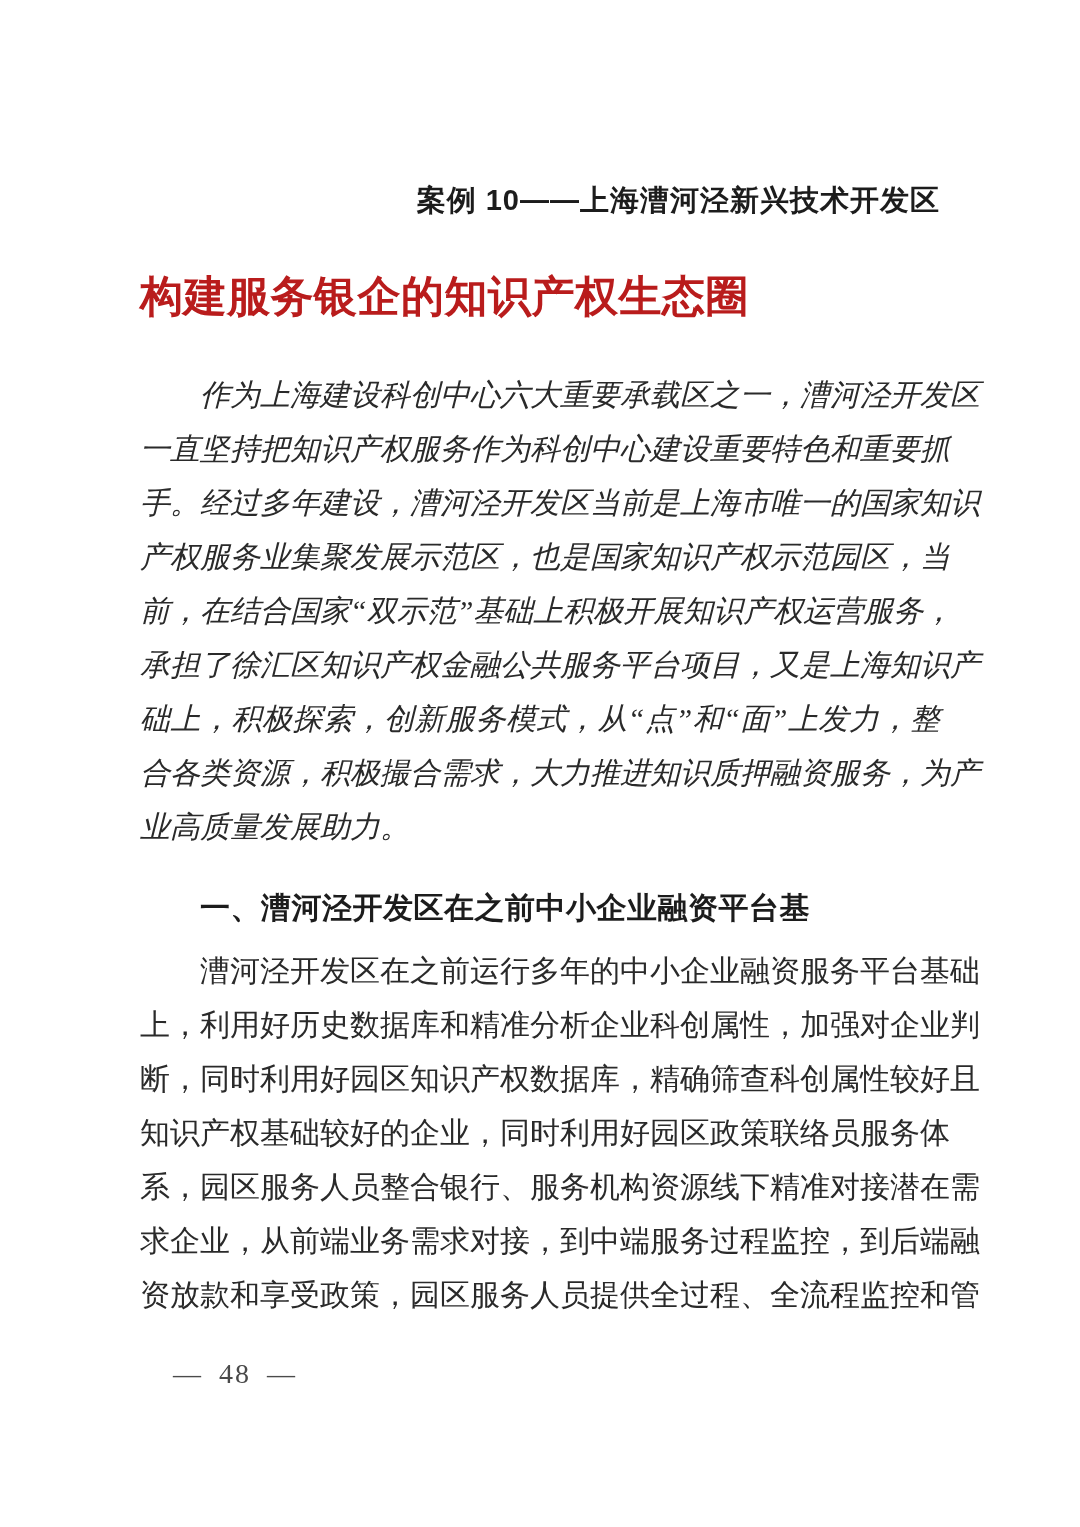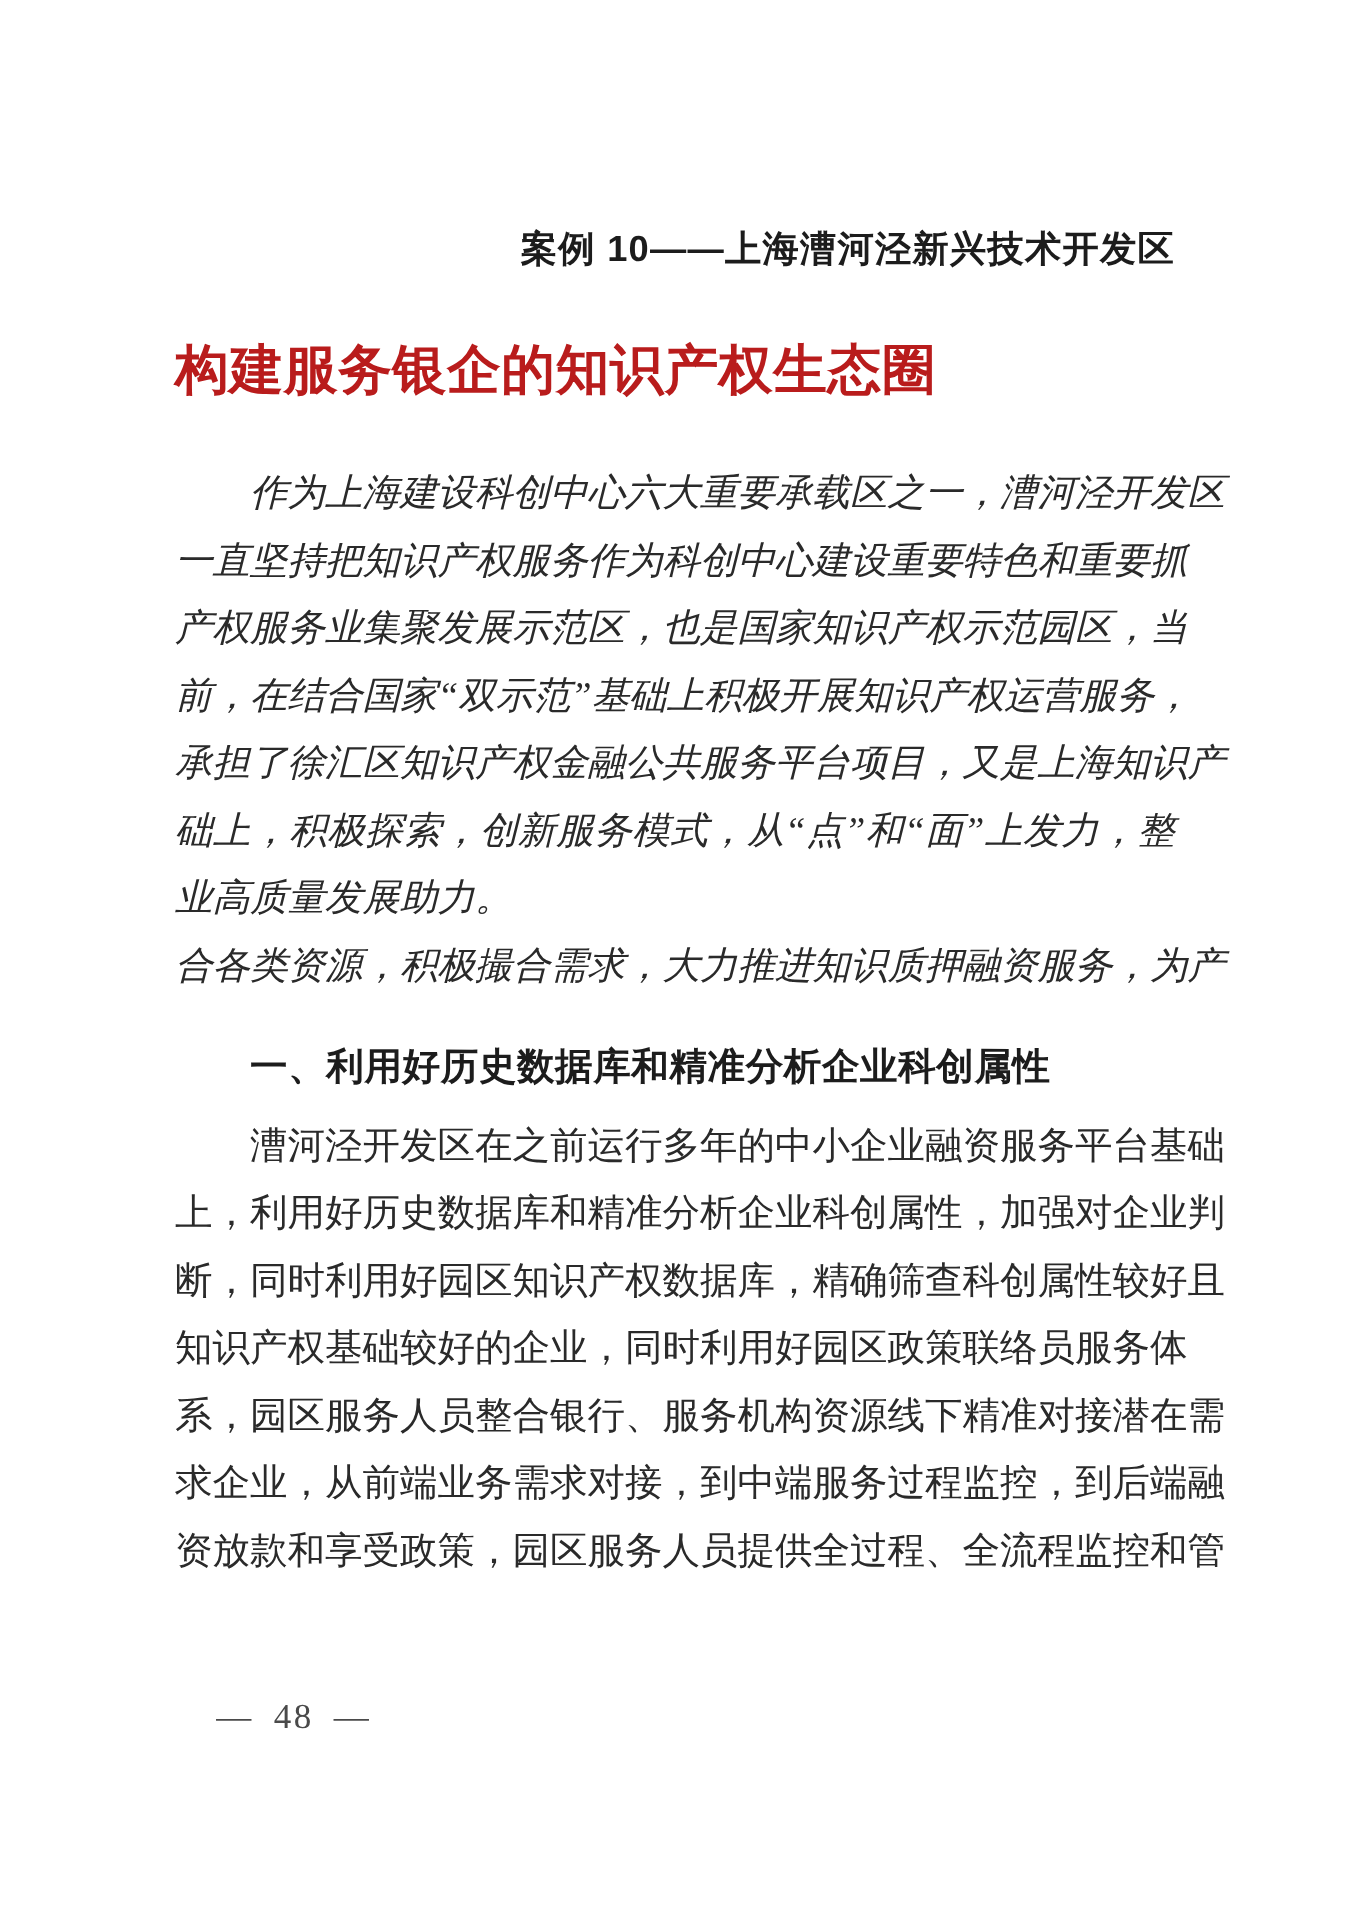--- a/index.html
+++ b/index.html
@@ -92,29 +92,30 @@
 <div class="page">
   <div class="content">
 
     <div class="doc-header">案例 10——上海漕河泾新兴技术开发区</div>
 
     <div class="doc-title">构建服务银企的知识产权生态圈</div>
 
     <div class="paragraph para-1">
       <div class="line first">作为上海建设科创中心六大重要承载区之一，漕河泾开发区</div>
       <div class="line">一直坚持把知识产权服务作为科创中心建设重要特色和重要抓</div>
+      <div class="line">手。经过多年建设，漕河泾开发区当前是上海市唯一的国家知识</div>
       <div class="line">产权服务业集聚发展示范区，也是国家知识产权示范园区，当</div>
       <div class="line">前，在结合国家“双示范”基础上积极开展知识产权运营服务，</div>
       <div class="line">承担了徐汇区知识产权金融公共服务平台项目，又是上海知识产</div>
       <div class="line">础上，积极探索，创新服务模式，从“点”和“面”上发力，整</div>
+      <div class="line">合各类资源，积极撮合需求，大力推进知识质押融资服务，为产</div>
       <div class="line last">业高质量发展助力。</div>
-      <div class="line">合各类资源，积极撮合需求，大力推进知识质押融资服务，为产</div>
     </div>
 
-    <div class="section-heading">一、利用好历史数据库和精准分析企业科创属性</div>
+    <div class="section-heading">一、漕河泾开发区在之前中小企业融资平台基</div>
 
     <div class="paragraph para-2">
       <div class="line first">漕河泾开发区在之前运行多年的中小企业融资服务平台基础</div>
       <div class="line">上，利用好历史数据库和精准分析企业科创属性，加强对企业判</div>
       <div class="line">断，同时利用好园区知识产权数据库，精确筛查科创属性较好且</div>
       <div class="line">知识产权基础较好的企业，同时利用好园区政策联络员服务体</div>
       <div class="line">系，园区服务人员整合银行、服务机构资源线下精准对接潜在需</div>
       <div class="line">求企业，从前端业务需求对接，到中端服务过程监控，到后端融</div>
       <div class="line">资放款和享受政策，园区服务人员提供全过程、全流程监控和管</div>
     </div>

